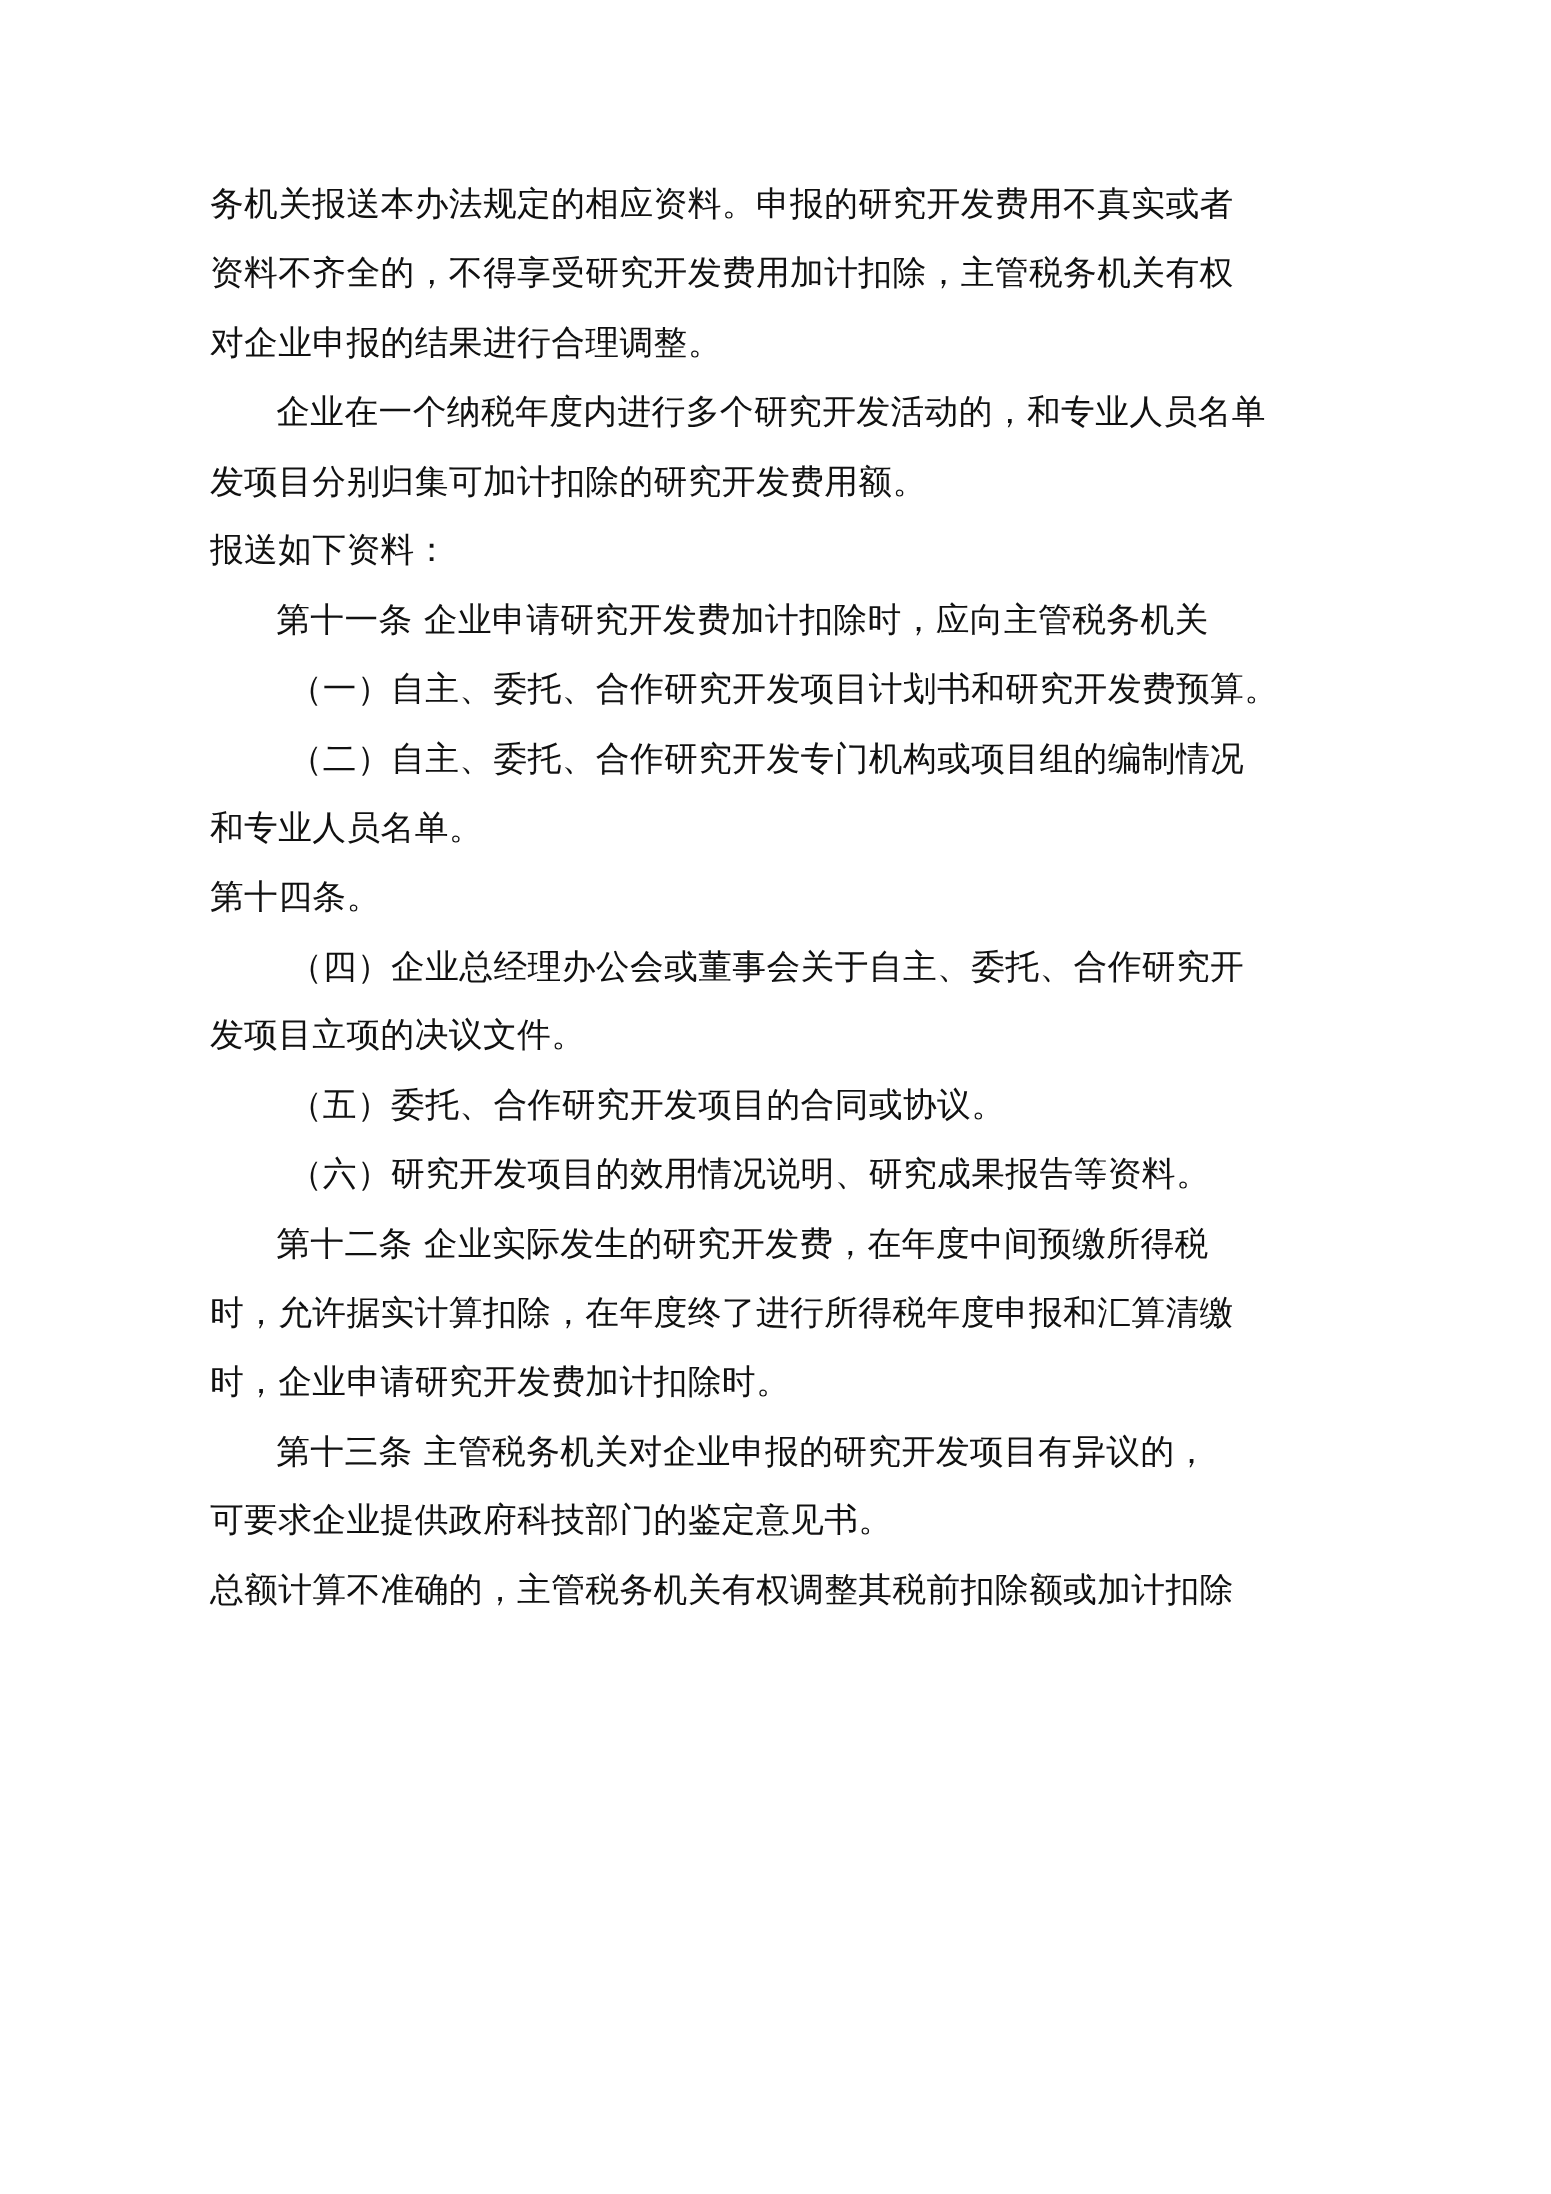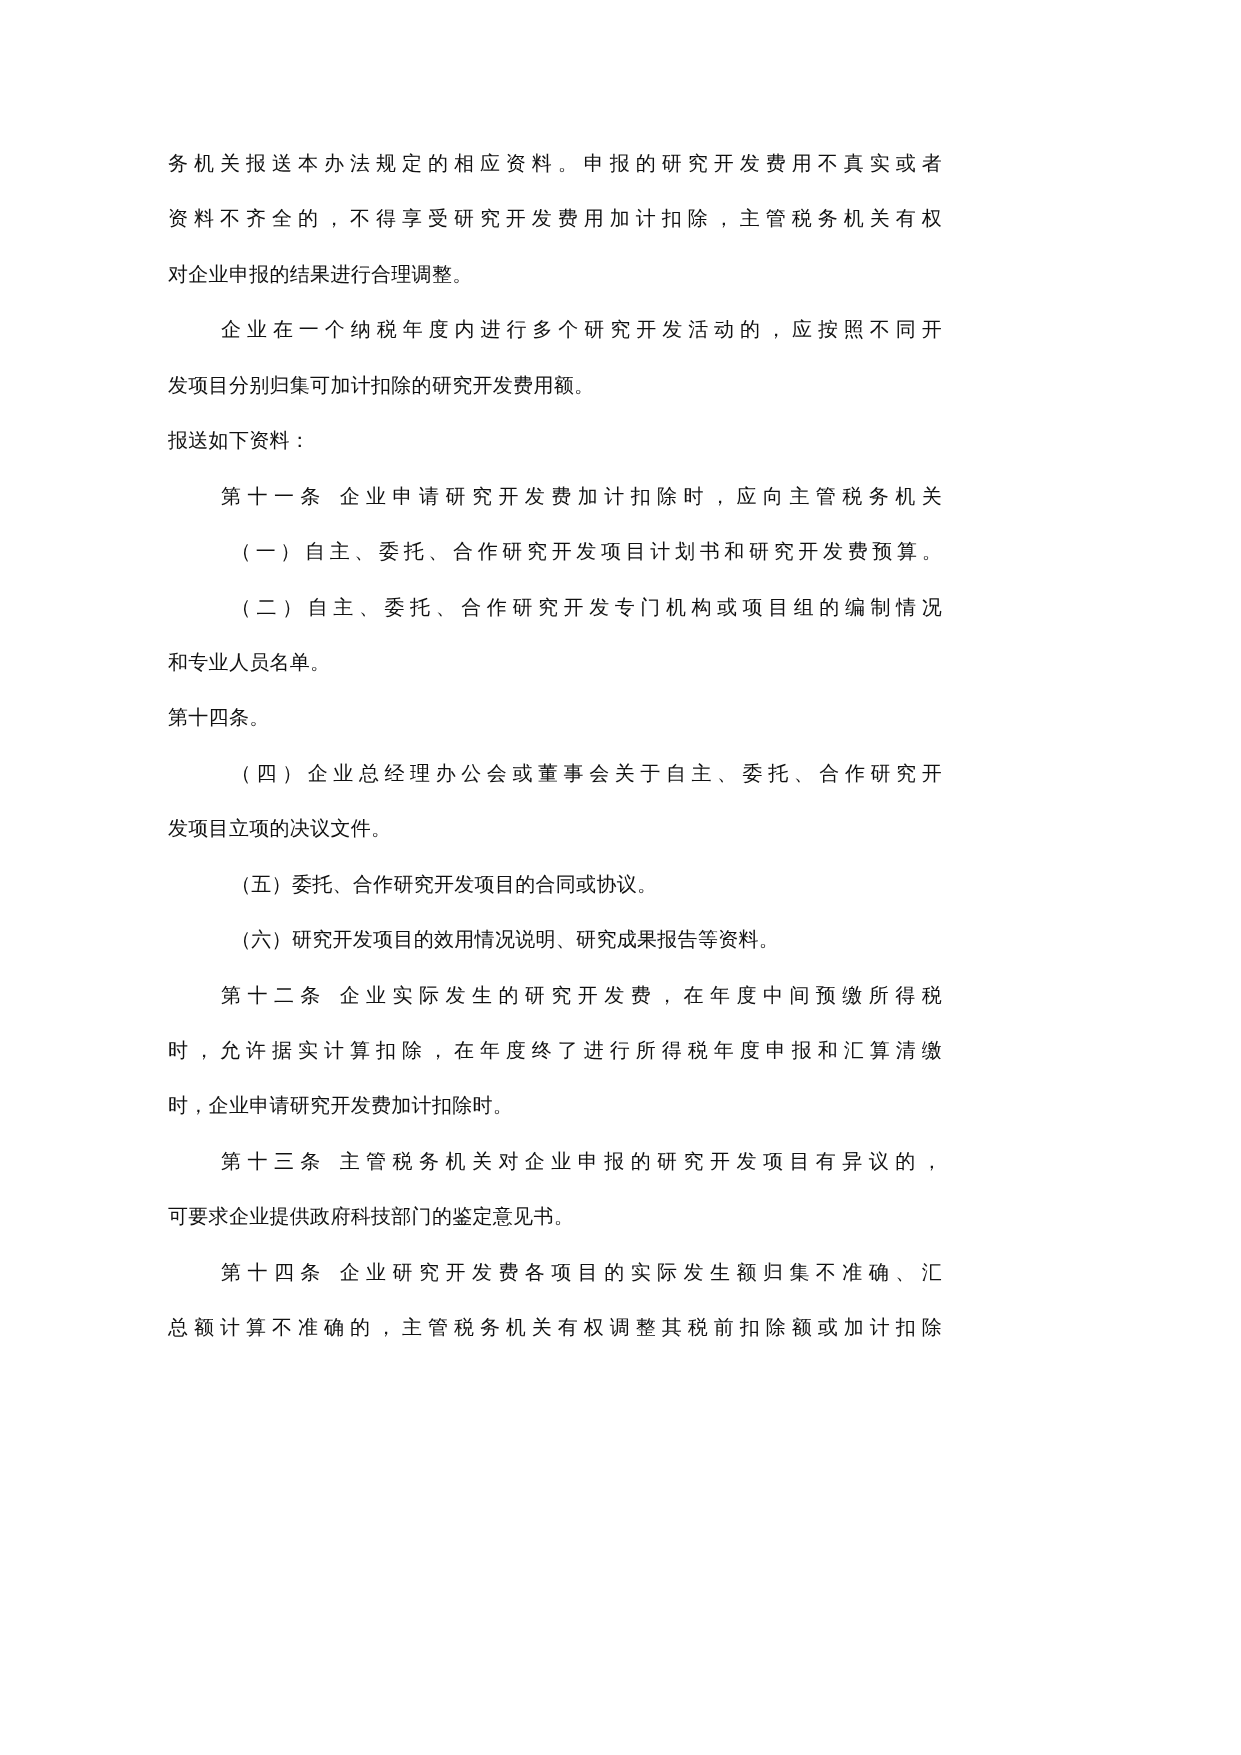--- a/index.html
+++ b/index.html
@@ -17,50 +17,49 @@
     }
     .page {
       position: absolute;
       left: 168px;
       top: 136px;
       width: 774px;
     }
     .line {
       height: 55.45px;
       line-height: 55.45px;
-      font-size: 20px;
+      font-size: 27px;
       white-space: nowrap;
       letter-spacing: 0.3px;
     }
     .line.justify {
       text-align: justify;
       text-align-last: justify;
     }
     .indent-1 { padding-left: 53px; }
     .indent-2 { padding-left: 63px; }
   </style>
 </head>
 <body>
 
 <div class="page">
   <div class="line justify">务机关报送本办法规定的相应资料。申报的研究开发费用不真实或者</div>
   <div class="line justify">资料不齐全的，不得享受研究开发费用加计扣除，主管税务机关有权</div>
   <div class="line">对企业申报的结果进行合理调整。</div>
-  <div class="line justify indent-1">企业在一个纳税年度内进行多个研究开发活动的，应按照不同开</div>
+  <div class="line justify indent-1">企业在一个纳税年度内进行多个研究开发活动的，和专业人员名单</div>
   <div class="line">发项目分别归集可加计扣除的研究开发费用额。</div>
   <div class="line">报送如下资料：</div>
   <div class="line justify indent-1">第十一条  企业申请研究开发费加计扣除时，应向主管税务机关</div>
   <div class="line justify indent-2">（一）自主、委托、合作研究开发项目计划书和研究开发费预算。</div>
   <div class="line justify indent-2">（二）自主、委托、合作研究开发专门机构或项目组的编制情况</div>
   <div class="line">和专业人员名单。</div>
   <div class="line">第十四条。</div>
   <div class="line justify indent-2">（四）企业总经理办公会或董事会关于自主、委托、合作研究开</div>
   <div class="line">发项目立项的决议文件。</div>
   <div class="line indent-2">（五）委托、合作研究开发项目的合同或协议。</div>
   <div class="line indent-2">（六）研究开发项目的效用情况说明、研究成果报告等资料。</div>
   <div class="line justify indent-1">第十二条  企业实际发生的研究开发费，在年度中间预缴所得税</div>
   <div class="line justify">时，允许据实计算扣除，在年度终了进行所得税年度申报和汇算清缴</div>
   <div class="line">时，企业申请研究开发费加计扣除时。</div>
   <div class="line justify indent-1">第十三条  主管税务机关对企业申报的研究开发项目有异议的，</div>
   <div class="line">可要求企业提供政府科技部门的鉴定意见书。</div>
-  <div class="line justify indent-1">第十四条  企业研究开发费各项目的实际发生额归集不准确、汇</div>
   <div class="line justify">总额计算不准确的，主管税务机关有权调整其税前扣除额或加计扣除</div>
 </div>
 
 </body></html>

